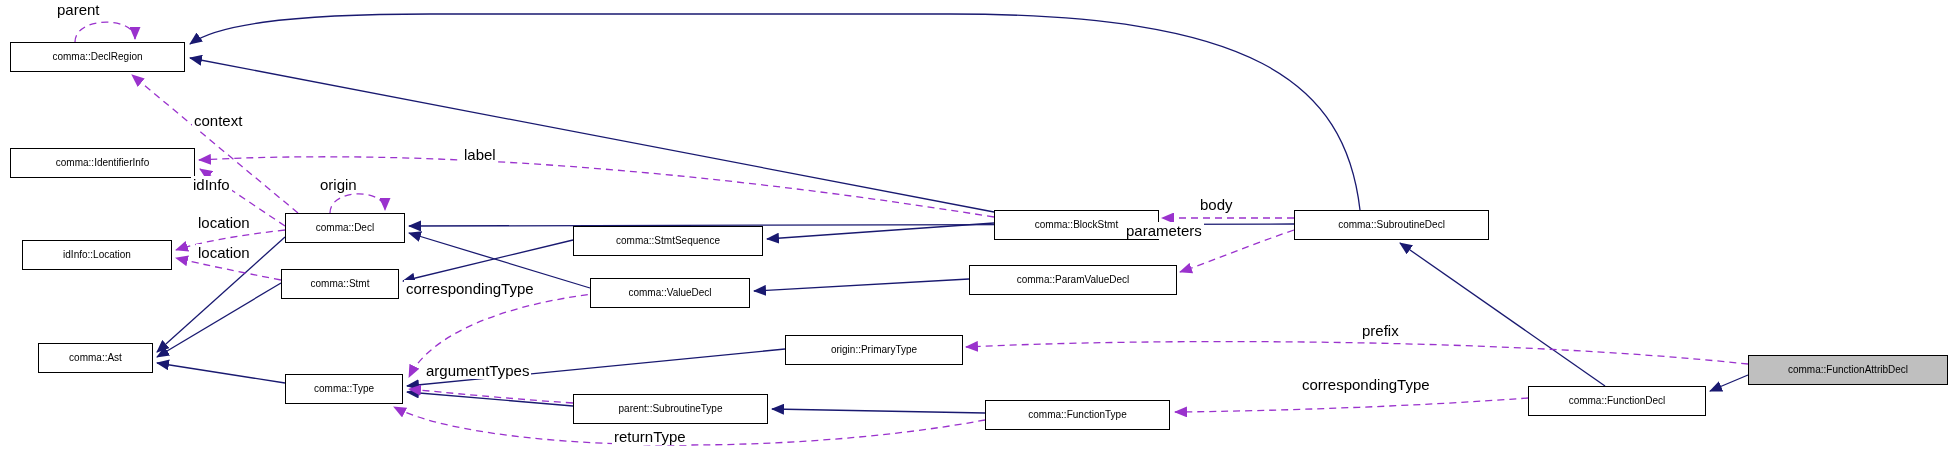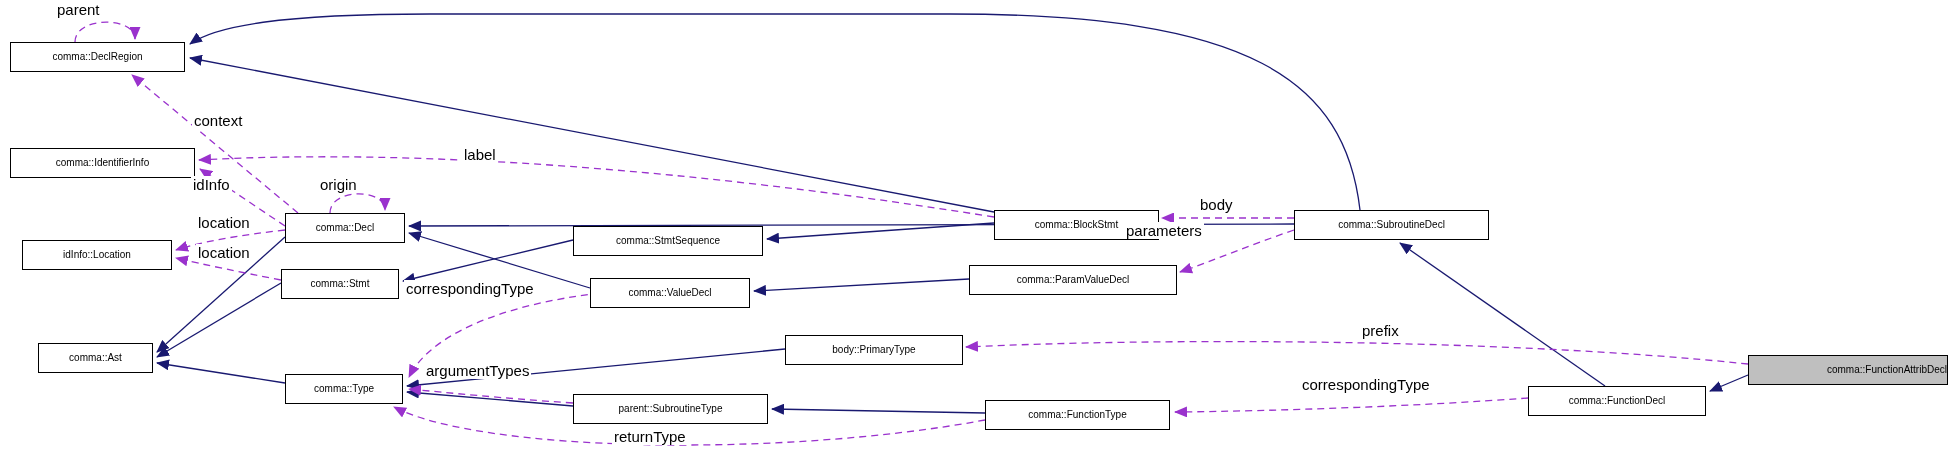--- a/index.html
+++ b/index.html
@@ -18,21 +18,21 @@
     line-height:28px;
     box-sizing:border-box;
     border:1px solid #000000;
     background:#ffffff;
     color:#000000;
     font-size:10px;
     text-align:center;
     white-space:nowrap;
     cursor:pointer;
   }
-  .node.highlighted{background:#bfbfbf;text-align:right;}
+  .node.highlighted{background:#bfbfbf;}
   .edge-label{
     position:absolute;
     font-size:15px;
     color:#000000;
     background:#ffffff;
     padding:0 2px;
     white-space:nowrap;
   }
   .inh{stroke:#191970;stroke-width:1.3;fill:none;}
   .use{stroke:#9a32cd;stroke-width:1.3;fill:none;stroke-dasharray:7,5;}
@@ -86,21 +86,21 @@
 
   <div class="node" style="left:10px;top:42px;width:175px">comma::DeclRegion</div>
   <div class="node" style="left:10px;top:148px;width:185px">comma::IdentifierInfo</div>
   <div class="node" style="left:22px;top:240px;width:150px">idInfo::Location</div>
   <div class="node" style="left:38px;top:343px;width:115px">comma::Ast</div>
   <div class="node" style="left:285px;top:213px;width:120px">comma::Decl</div>
   <div class="node" style="left:281px;top:269px;width:118px">comma::Stmt</div>
   <div class="node" style="left:285px;top:374px;width:118px">comma::Type</div>
   <div class="node" style="left:573px;top:226px;width:190px">comma::StmtSequence</div>
   <div class="node" style="left:590px;top:278px;width:160px">comma::ValueDecl</div>
-  <div class="node" style="left:785px;top:335px;width:178px">body::PrimaryType</div>
+  <div class="node" style="left:785px;top:335px;width:178px">origin::PrimaryType</div>
   <div class="node" style="left:573px;top:394px;width:195px">parent::SubroutineType</div>
   <div class="node" style="left:994px;top:210px;width:165px">comma::BlockStmt</div>
   <div class="node" style="left:969px;top:265px;width:208px">comma::ParamValueDecl</div>
   <div class="node" style="left:985px;top:400px;width:185px">comma::FunctionType</div>
   <div class="node" style="left:1294px;top:210px;width:195px">comma::SubroutineDecl</div>
   <div class="node" style="left:1528px;top:386px;width:178px">comma::FunctionDecl</div>
   <div class="node highlighted" style="left:1748px;top:355px;width:200px">comma::FunctionAttribDecl</div>
 
   <span class="edge-label" style="left:55px;top:1px">parent</span>
   <span class="edge-label" style="left:192px;top:112px">context</span>

